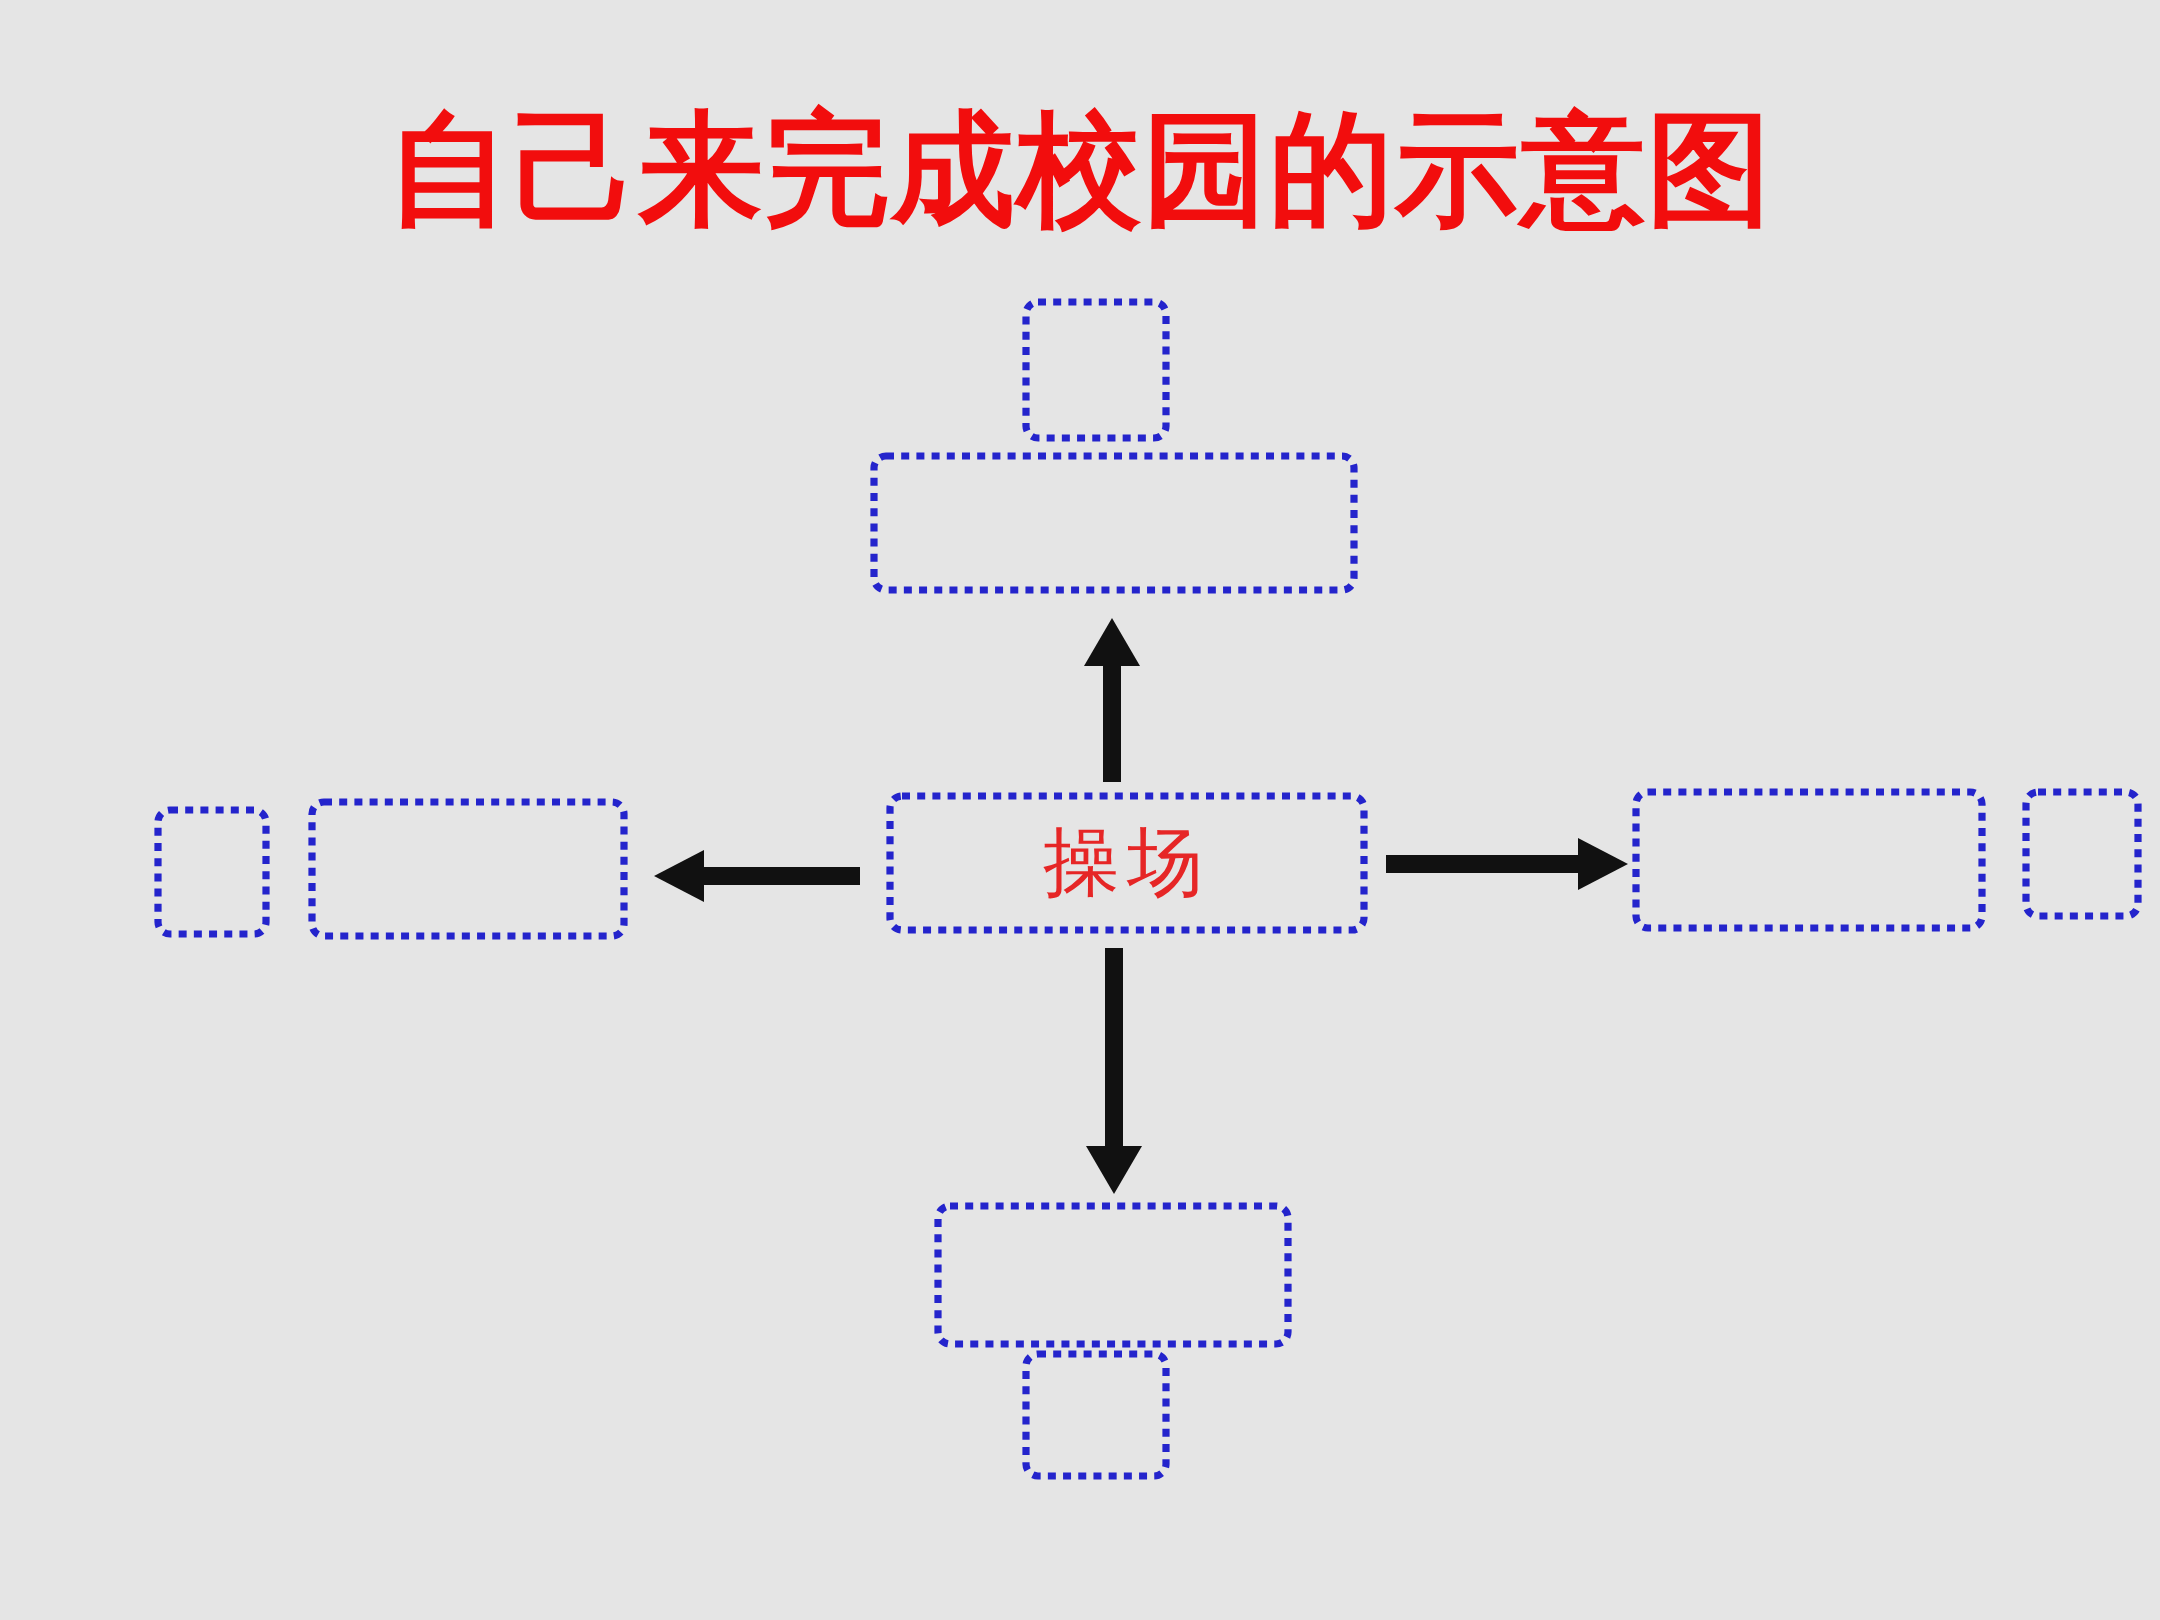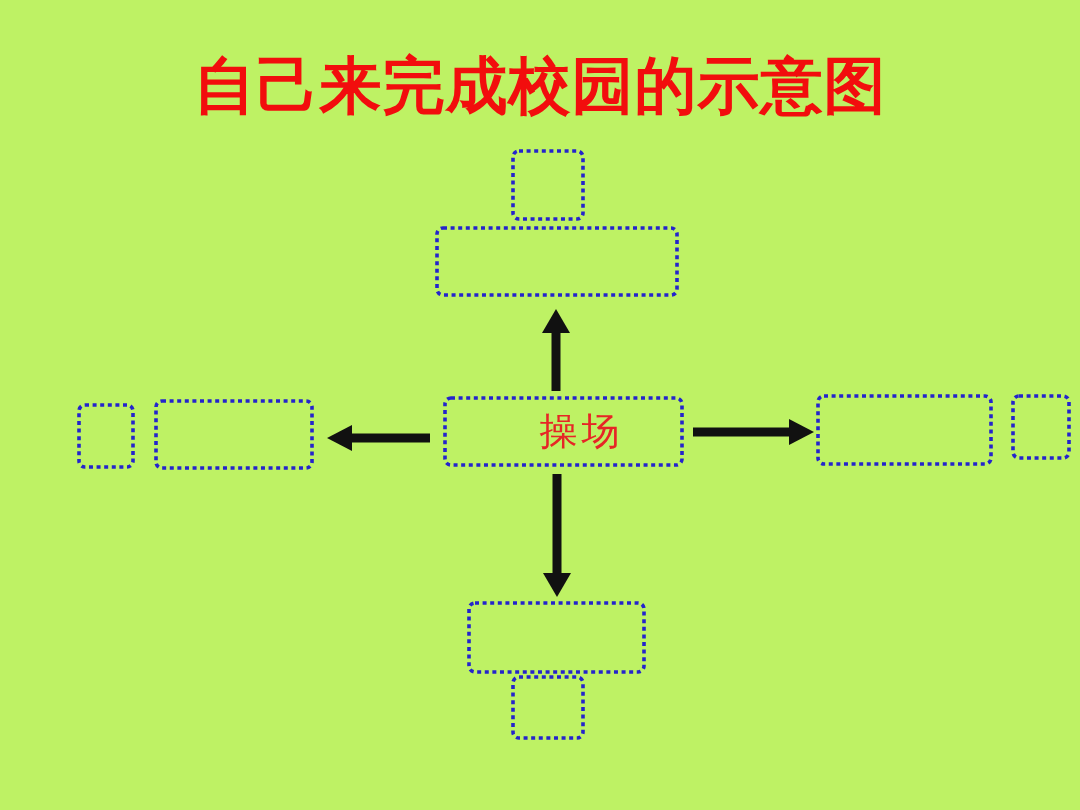--- a/index.html
+++ b/index.html
@@ -4,21 +4,21 @@
 <style>
   html, body {
     margin: 0;
     padding: 0;
     background: #ffffff;
   }
   .canvas {
     position: relative;
     width: 1080px;
     height: 810px;
-    background: #bef264;
+    background: #e5e5e5;
     overflow: hidden;
     font-family: "Liberation Sans", sans-serif;
   }
   .slide-title {
     position: absolute;
     top: 52px;
     left: 0;
     width: 1080px;
     margin: 0;
     text-align: center;
@@ -30,21 +30,21 @@
     font-family: "Liberation Sans", sans-serif;
   }
   .diagram-svg {
     position: absolute;
     inset: 0;
     width: 1080px;
     height: 810px;
   }
   .center-label {
     position: absolute;
-    left: 463px;
+    left: 445px;
     top: 398px;
     width: 237px;
     height: 67px;
     display: flex;
     align-items: center;
     justify-content: center;
     font-size: 38px;
     letter-spacing: 4px;
     color: #e62626;
     font-family: "Liberation Serif", serif;

